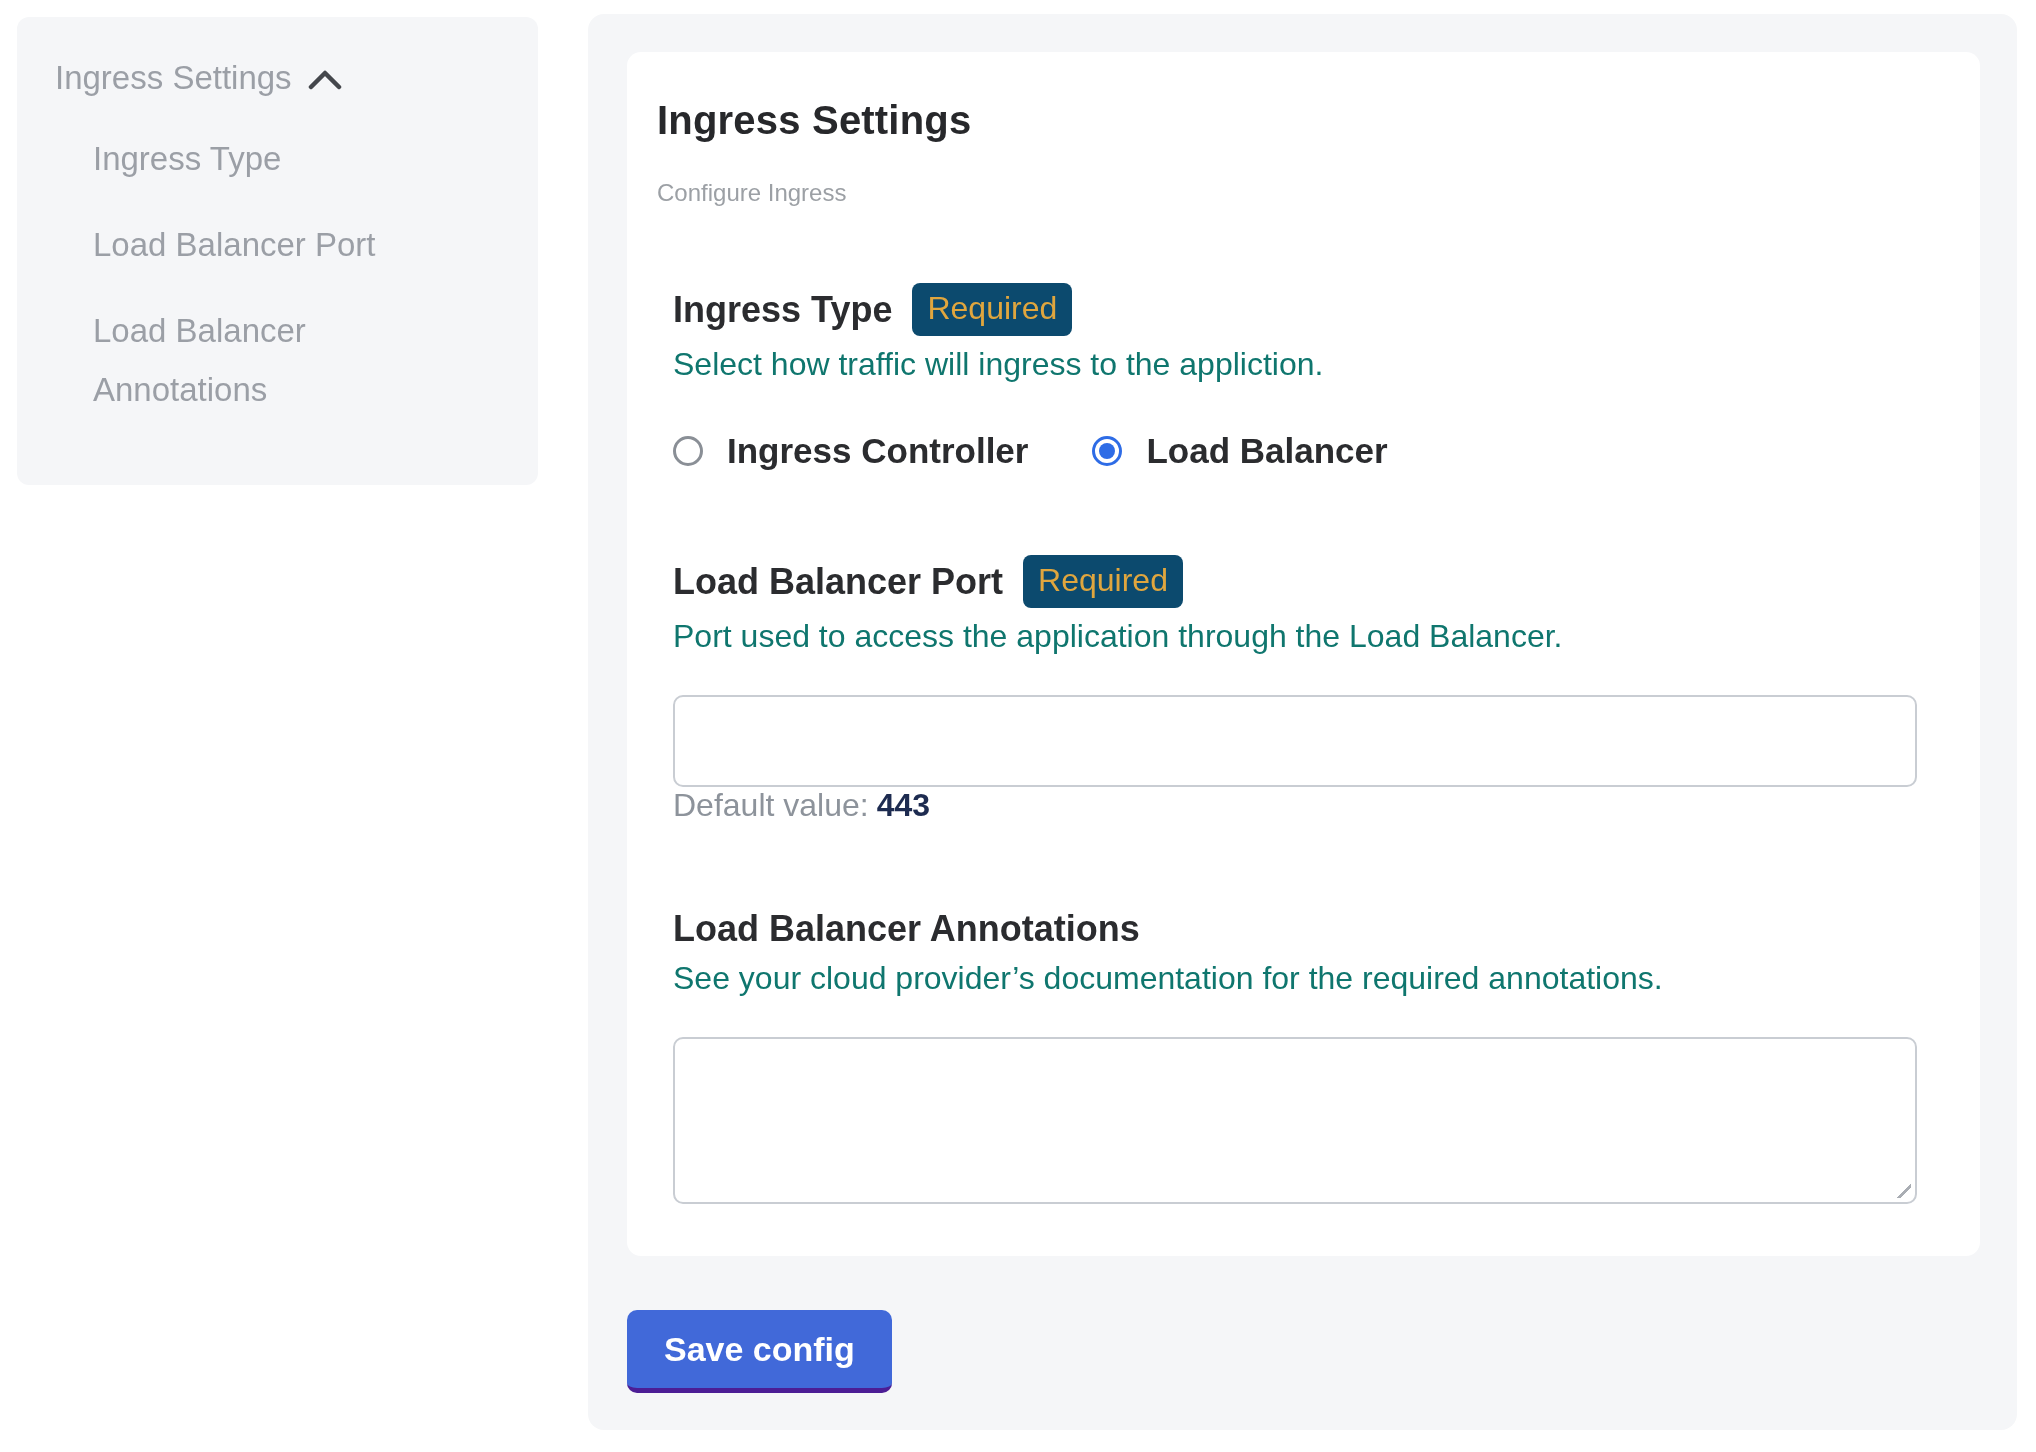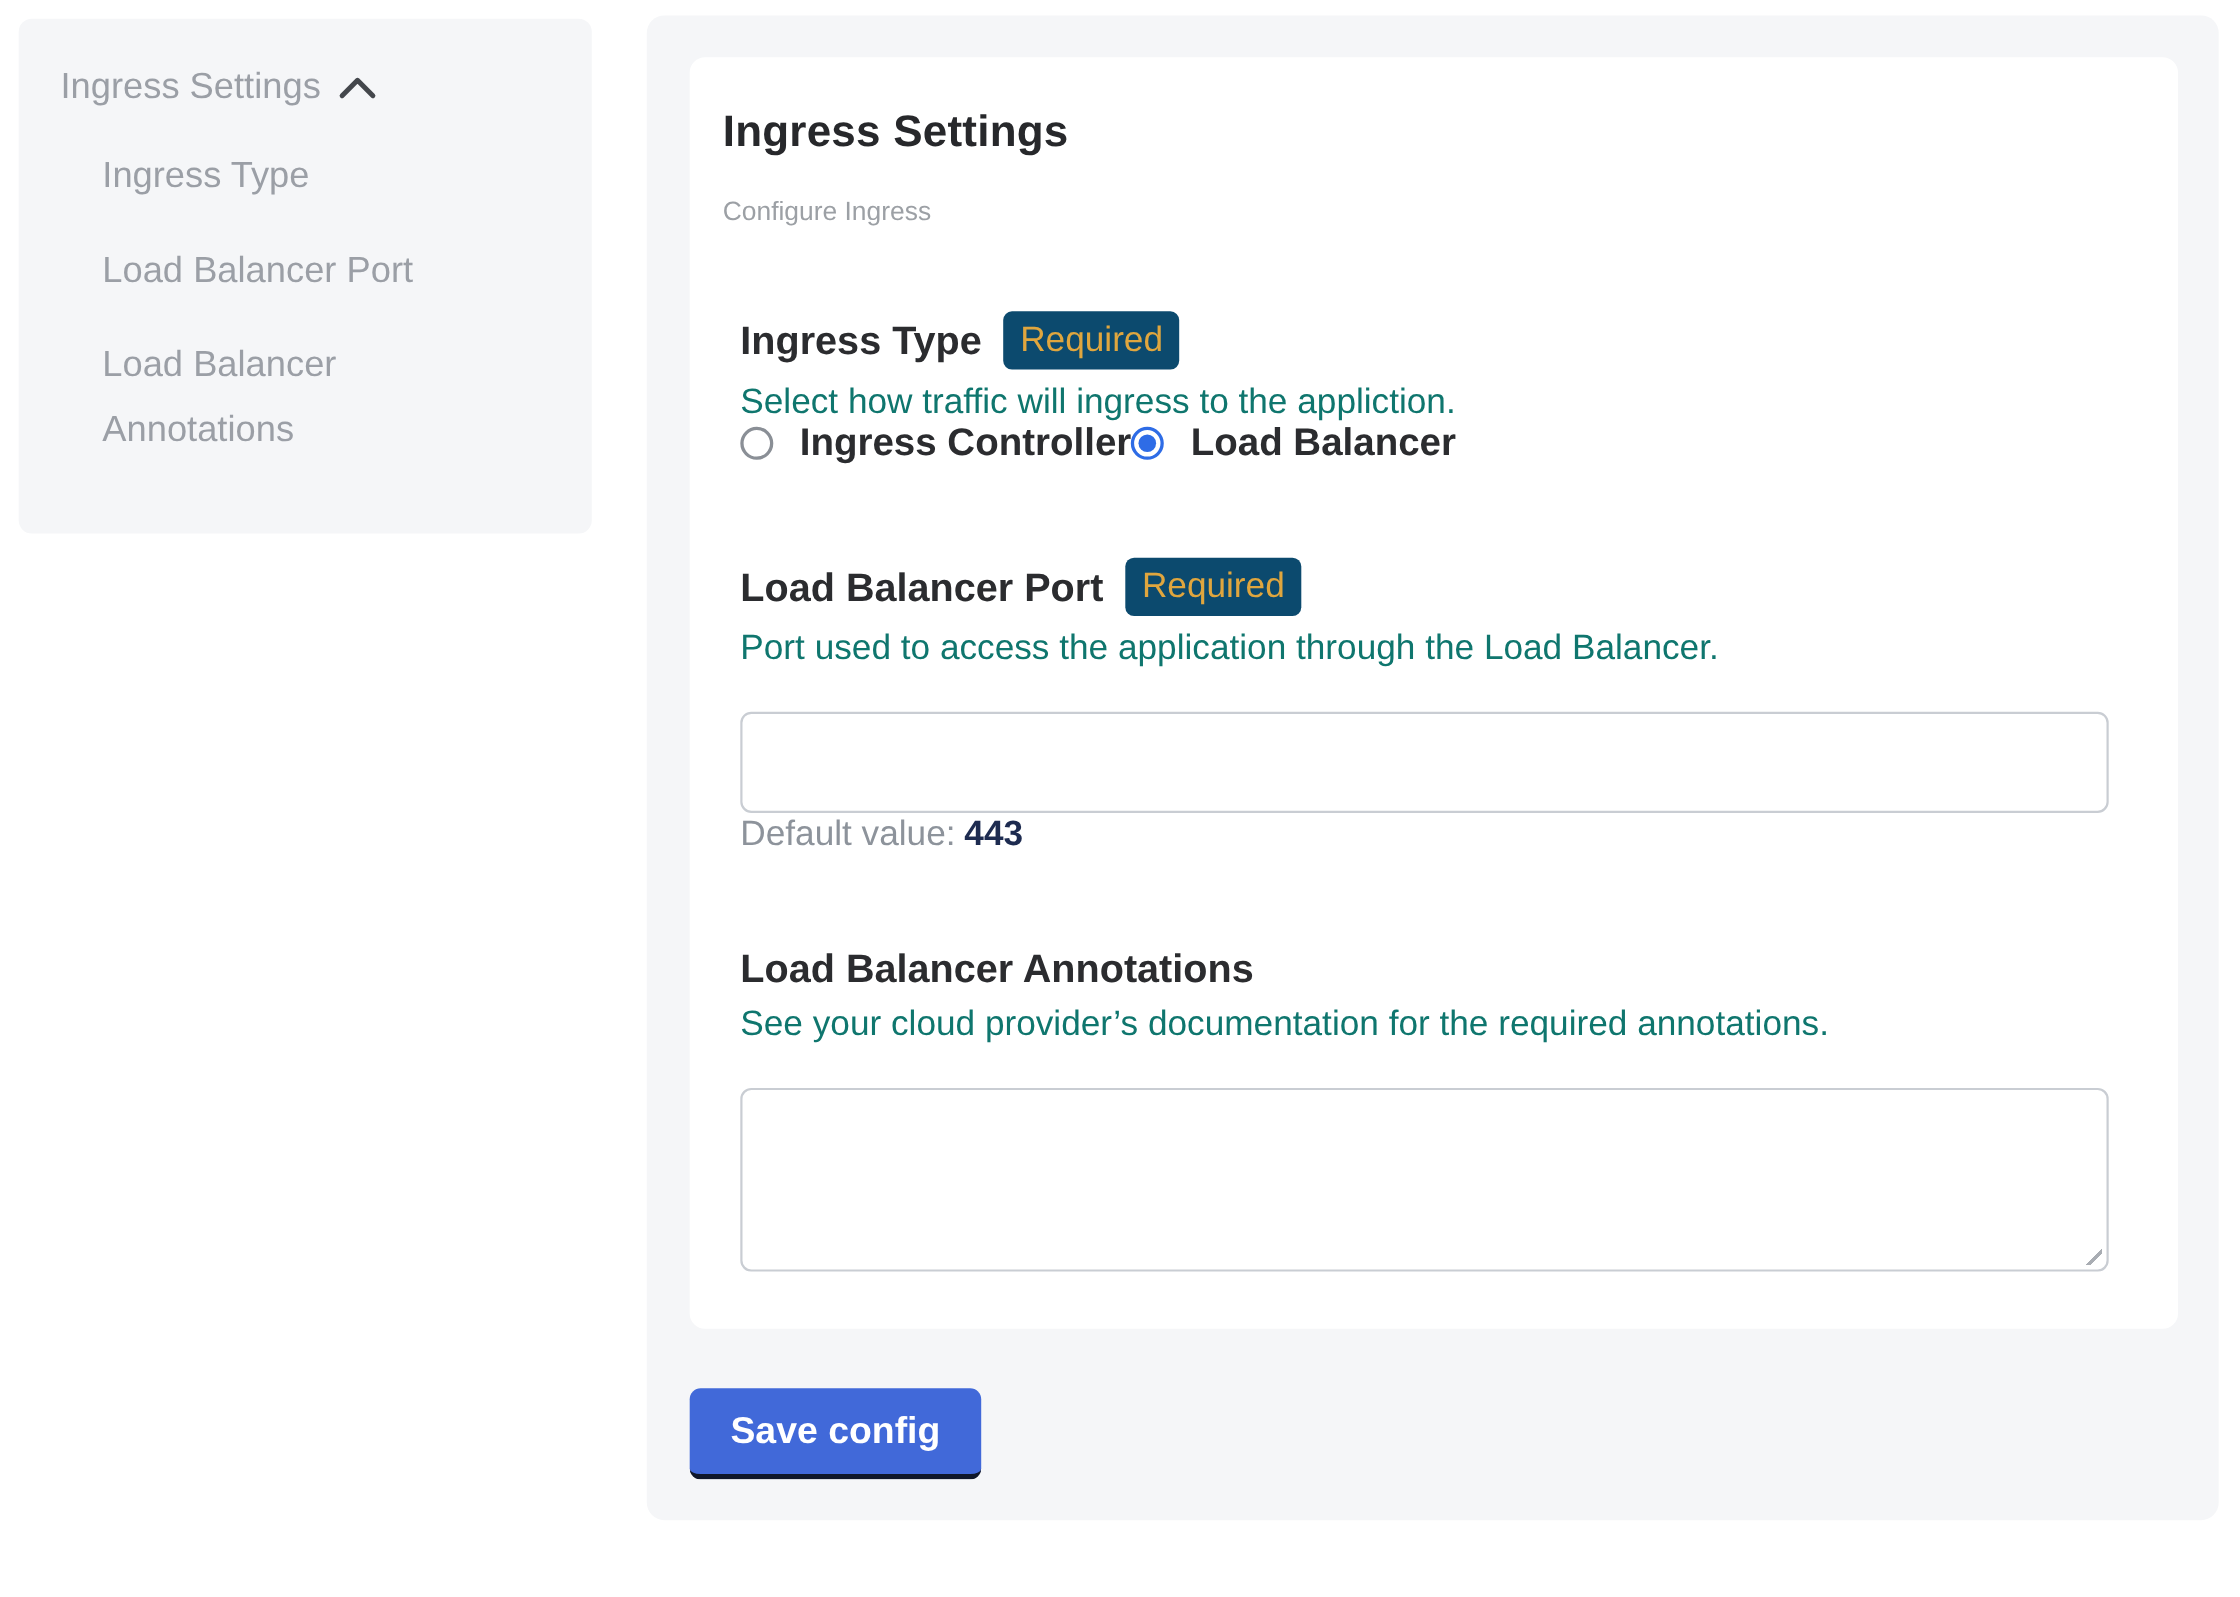--- a/index.html
+++ b/index.html
@@ -68,21 +68,21 @@
   .required-badge {
     background: #0c4a6e;
     color: #e0a63e;
     font-size: 32px;
     padding: 7px 15px 9px 15px;
     border-radius: 8px;
   }
   .section-desc { margin-top: 10px; font-size: 32px; color: #0f766e; }
 
   
-  .radio-row { display: flex; align-items: flex-end; }
+  .radio-row { margin-top: 48px; display: flex; align-items: flex-end; gap: 64px; }
   .radio-option { display: flex; align-items: center; gap: 24px; cursor: pointer; }
   .radio-circle {
     width: 30px; height: 30px;
     border-radius: 50%;
     border: 3px solid #8a8f96;
     background: #ffffff;
     flex: none;
     position: relative;
   }
   .radio-option.checked .radio-circle { border-color: #2e6ce6; }
@@ -136,21 +136,21 @@
     clip-path: polygon(100% 0, 100% 100%, 0 100%);
     cursor: nwse-resize;
   }
 
   
   .save-button {
     margin-top: 54px;
     display: inline-block;
     background: #4169d9;
     border: none;
-    border-bottom: 5px solid #0f172a;
+    border-bottom: 5px solid #4c1d95;
     border-radius: 10px;
     color: #ffffff;
     font-size: 34px;
     font-weight: 700;
     font-family: "Liberation Sans", sans-serif;
     padding: 20px 37px 19px 37px;
     cursor: pointer;
   }
 </style>
 </head>

